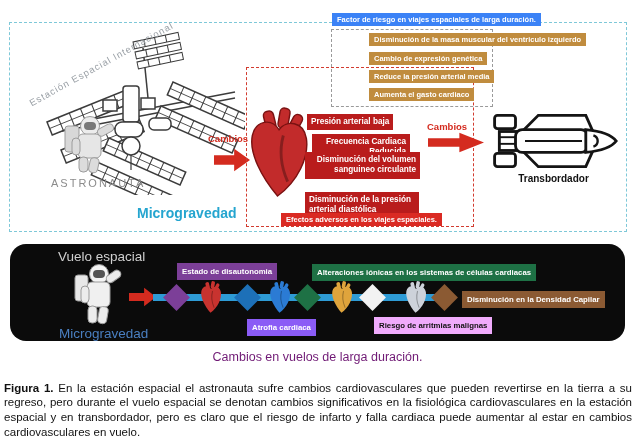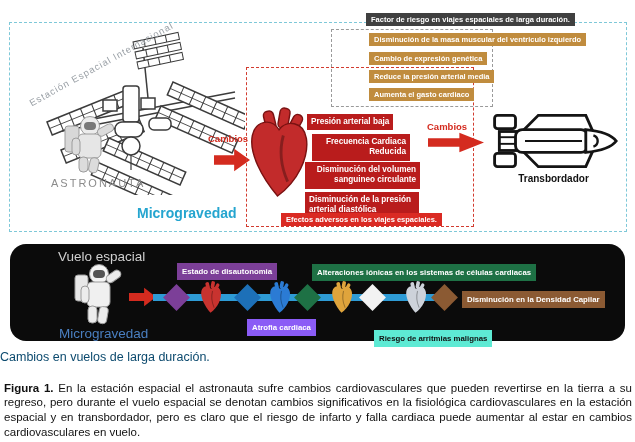--- a/index.html
+++ b/index.html
@@ -8,21 +8,21 @@
   .abs{position:absolute;}
 
   
   .outer-frame{left:9px;top:22px;width:616px;height:208px;border:1px dashed #7ec8d8;}
   .red-frame{left:246px;top:67px;width:226px;height:158px;border:1px dashed #d23b2f;}
   .gray-frame{left:331px;top:29px;width:160px;height:76px;border:1px dashed #9a9a9a;}
 
   
   .pill{position:absolute;display:inline-flex;align-items:center;white-space:nowrap;
         height:13px;padding:0 5px;color:#fff;font-weight:bold;font-size:7.5px;}
-  .pill.orange{background:#404040;margin-left:34px;}
+  .pill.orange{background:#3b82f6;}
   .pill.tan{background:#c08c3e;margin-left:32px;}
   .pill.redbg{background:#da2a23;}
 
   
   .blackbox{position:absolute;background:#b91c1c;color:#fff;font-weight:bold;
             font-size:8.2px;line-height:1.25;padding:3px 4px;}
   .blackbox.center{text-align:right;}
 
   .cambios{position:absolute;color:#d42b1f;font-weight:bold;font-size:9.5px;}
   .arrow{position:absolute;color:#d42b1f;}
@@ -36,22 +36,22 @@
 
   
   .banner{left:10px;top:244px;width:615px;height:97px;background:#0b0b0b;border-radius:16px;}
   .banner-title{position:absolute;left:58px;top:249px;color:#cfcfcf;font-size:13.5px;}
   .micrograv-banner{position:absolute;left:59px;top:326px;color:#4a7fc1;font-size:13.5px;}
   .timeline{position:absolute;left:153px;top:294px;width:292px;height:7px;background:#2e9bd5;}
   .dia{position:absolute;width:19px;height:19px;transform:rotate(45deg);}
   .m-label{position:absolute;display:inline-flex;align-items:center;white-space:nowrap;
            height:13px;padding:2px 5px;color:#fff;font-weight:bold;font-size:7.8px;}
 
-  .caption{position:absolute;left:0;top:350px;width:635px;text-align:left;
-           color:#0c4a6e;font-size:12.5px;}
+  .caption{position:absolute;left:0;top:350px;width:635px;text-align:center;
+           color:#701a75;font-size:12.5px;}
   .figtext{position:absolute;left:4px;top:369px;width:628px;color:#111;
            font-size:11.5px;line-height:1.28;text-align:justify;}
   .figtext .lbl{font-weight:bold;}
   svg{display:block;}
 </style>
 </head>
 <body>
 
 <svg width="0" height="0" style="position:absolute">
   <defs>
@@ -131,21 +131,21 @@
     <use href="#arrowR"></use>
   </svg>
 
   <div class="abs red-frame"></div>
   <svg class="abs" style="left:243px;top:97px" width="72" height="113" viewBox="0 0 100 130" fill="#c22b2b" stroke="#7a1212" stroke-width="2">
     <use href="#heartShape"></use>
   </svg>
 
   <div class="blackbox" style="left:307px;top:114px">Presión arterial baja</div>
   <div class="blackbox center" style="left:312px;top:134px;width:90px">Frecuencia Cardiaca Reducida</div>
-  <div class="blackbox center" style="left:305px;top:162px;width:107px">Disminución del volumen sanguineo circulante</div>
+  <div class="blackbox center" style="left:305px;top:152px;width:107px">Disminución del volumen sanguineo circulante</div>
   <div class="blackbox" style="left:305px;top:192px;width:106px">Disminución de la presión arterial diastólica</div>
 
   <span class="pill redbg" style="left:281px;top:213px">Efectos adversos en los viajes espaciales.</span>
 
   <div class="abs gray-frame"></div>
   <span class="pill orange" style="left:332px;top:13px">Factor de riesgo en viajes espaciales de larga duración.</span>
   <span class="pill tan" style="left:337px;top:33px">Disminución de la masa muscular del ventriculo izquierdo</span>
   <span class="pill tan" style="left:337px;top:52px">Cambio de expresión genética</span>
   <span class="pill tan" style="left:337px;top:70px">Reduce la presión arterial media</span>
   <span class="pill tan" style="left:337px;top:88px">Aumenta el gasto cardiaco</span>
@@ -205,18 +205,18 @@
   <svg class="abs" style="left:329px;top:280px" width="26" height="35" viewBox="0 0 100 130" fill="#dfa43c">
       <use href="#heartShape"></use>
     </svg>
   <svg class="abs" style="left:403px;top:280px" width="26" height="35" viewBox="0 0 100 130" fill="#cdd2da">
       <use href="#heartShape"></use>
     </svg>
 
   <span class="m-label" style="left:177px;top:263px;background:#7c3f98">Estado de disautonomia</span>
   <span class="m-label" style="left:312px;top:264px;background:#1e7145">Alteraciones iónicas en los sistemas de células cardiacas</span>
   <span class="m-label" style="left:247px;top:319px;background:#8b5cf6">Atrofia cardiaca</span>
-  <span class="m-label" style="left:374px;top:330px;background:#5eead4;color:#111">Riesgo de arritmias malignas</span>
+  <span class="m-label" style="left:374px;top:317px;background:#f0abfc;color:#111">Riesgo de arritmias malignas</span>
   <span class="m-label" style="left:462px;top:291px;background:#8b5a33">Disminución en la Densidad Capilar</span>
 
   <div class="caption">Cambios en vuelos de larga duración.</div>
   <p class="figtext"><span class="lbl">Figura 1.</span><span> En la estación espacial el astronauta sufre cambios cardiovasculares que pueden revertirse en la tierra a su regreso, pero durante el vuelo espacial se denotan cambios significativos en la fisiológica cardiovasculares en la estación espacial y en transbordador, pero es claro que el riesgo de infarto y falla cardiaca puede aumentar al estar en cambios cardiovasculares en vuelo.</span></p>
 </div>
 
 </body></html>

